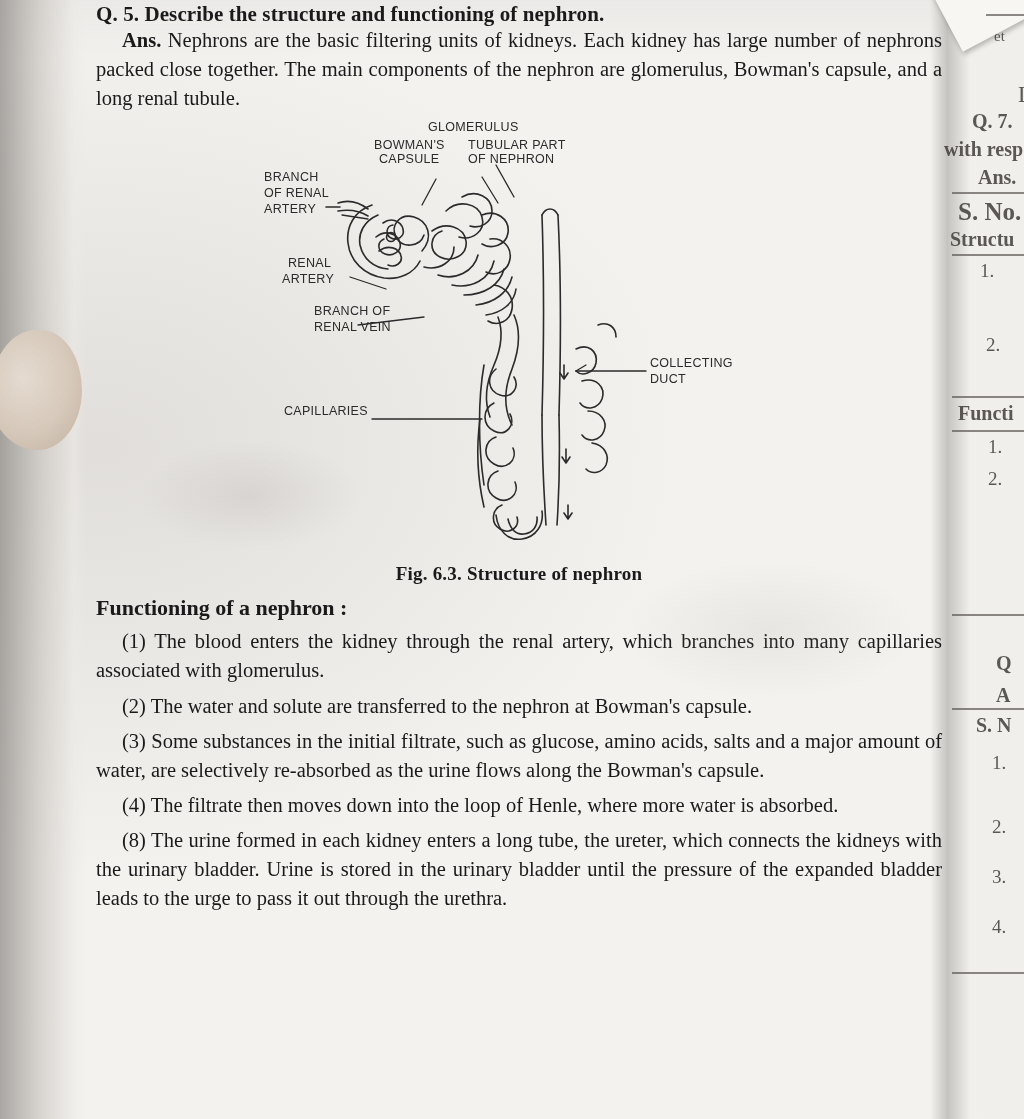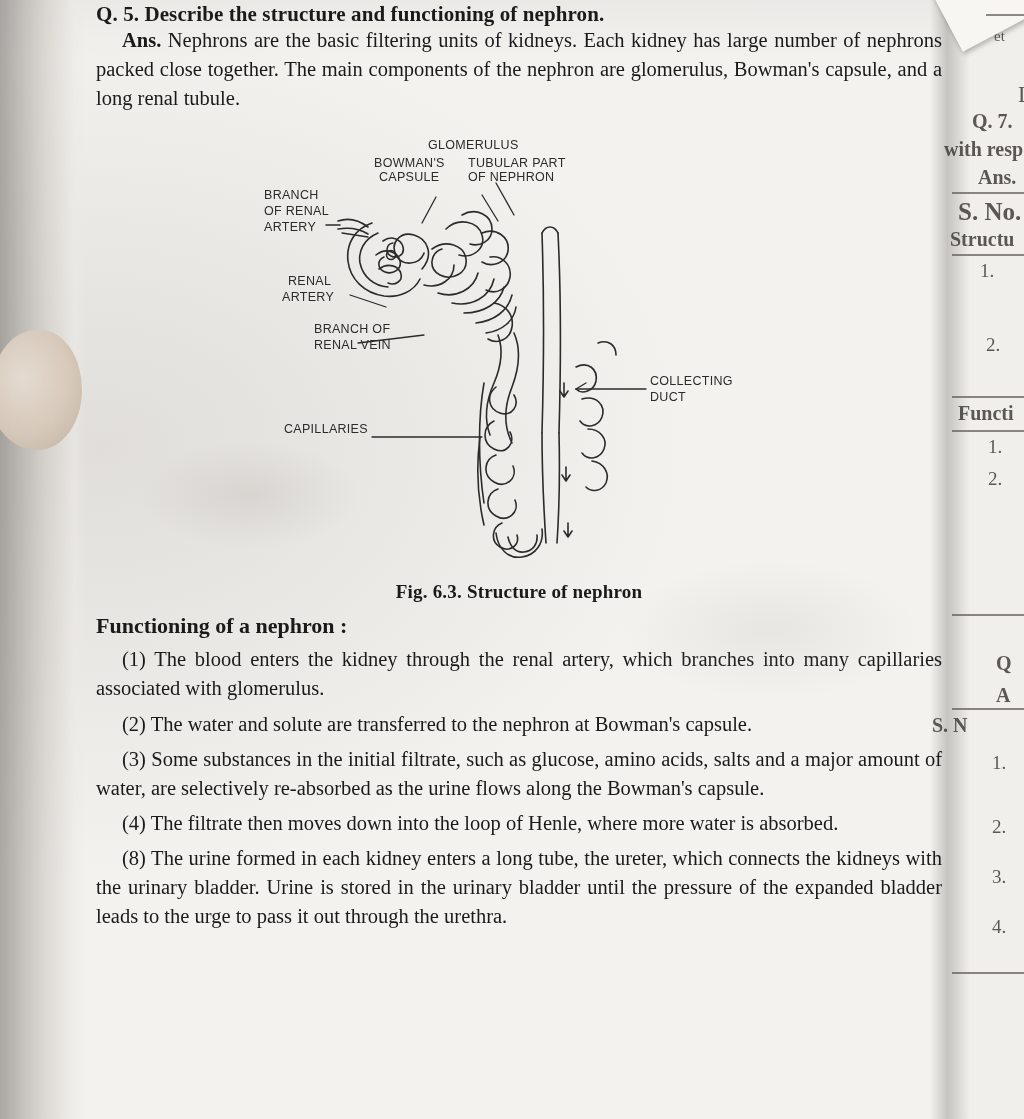--- a/index.html
+++ b/index.html
@@ -108,21 +108,21 @@
     font-weight: bold;
     font-size: 19px;
     letter-spacing: .2px;
     margin-top: 4px;
   }
 
   
   .figwrap {
     position: relative;
     height: 440px;
-    margin-top: 24px;
+    margin-top: 6px;
   }
   .fig {
     position: absolute;
     left: 150px;
     top: 0;
   }
   .fig svg { display: block; }
 
   
   .margin-note {
@@ -292,21 +292,21 @@
     <div class="rule" style="left:952px; top:396px; width:72px;"></div>
     <div class="margin-note mn-b" style="left:958px; top:402px; font-size:20px;">Functi</div>
     <div class="rule" style="left:952px; top:430px; width:72px;"></div>
     <div class="margin-note" style="left:988px; top:436px; font-size:19px;">1.</div>
     <div class="margin-note" style="left:988px; top:468px; font-size:19px;">2.</div>
 
     <div class="rule" style="left:952px; top:614px; width:72px;"></div>
     <div class="margin-note mn-b" style="left:996px; top:652px; font-size:20px;">Q</div>
     <div class="margin-note mn-b" style="left:996px; top:684px; font-size:20px;">A</div>
     <div class="rule" style="left:952px; top:708px; width:72px;"></div>
-    <div class="margin-note mn-b" style="left:932px; top:714px; font-size:20px;">S. N</div>
+    <div class="margin-note mn-b" style="left:976px; top:714px; font-size:20px;">S. N</div>
     <div class="margin-note" style="left:992px; top:752px; font-size:19px;">1.</div>
     <div class="margin-note" style="left:992px; top:816px; font-size:19px;">2.</div>
     <div class="margin-note" style="left:992px; top:866px; font-size:19px;">3.</div>
     <div class="margin-note" style="left:992px; top:916px; font-size:19px;">4.</div>
     <div class="rule" style="left:952px; top:972px; width:72px;"></div>
   </div>
 
   <div class="smear" style="left:140px; top:440px; width:220px; height:110px; background:radial-gradient(ellipse, rgba(160,155,148,.20), rgba(255,255,255,0) 70%);"></div>
   <div class="smear" style="left:620px; top:560px; width:300px; height:140px; background:radial-gradient(ellipse, rgba(160,155,148,.14), rgba(255,255,255,0) 70%);"></div>
 </div>

